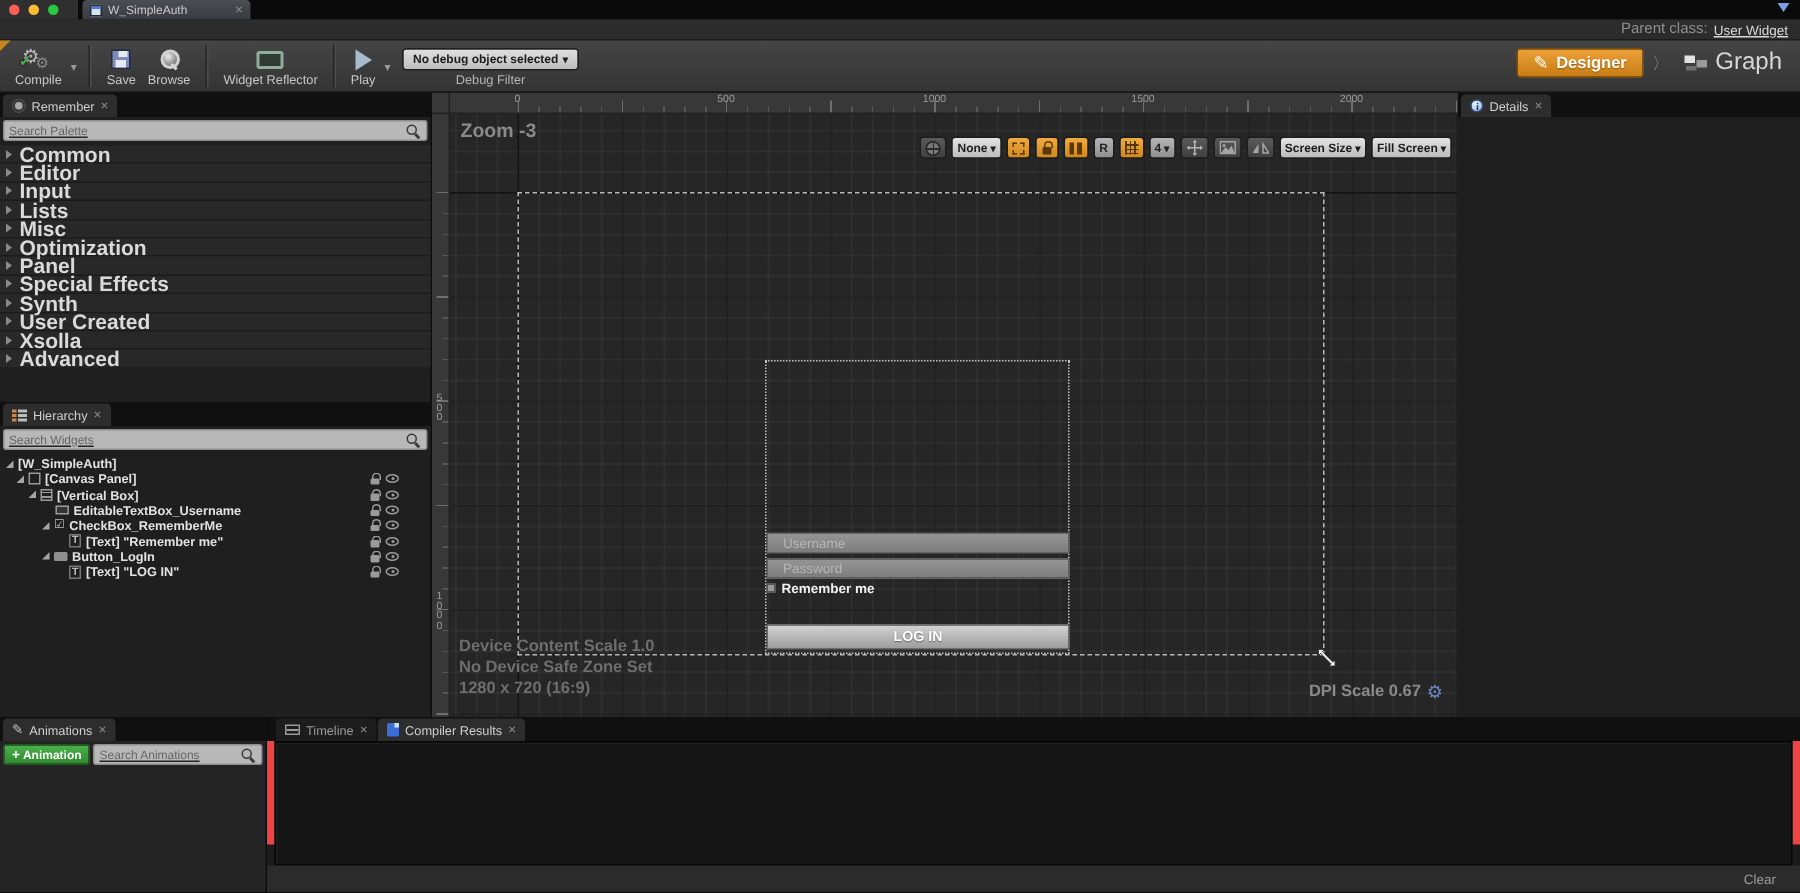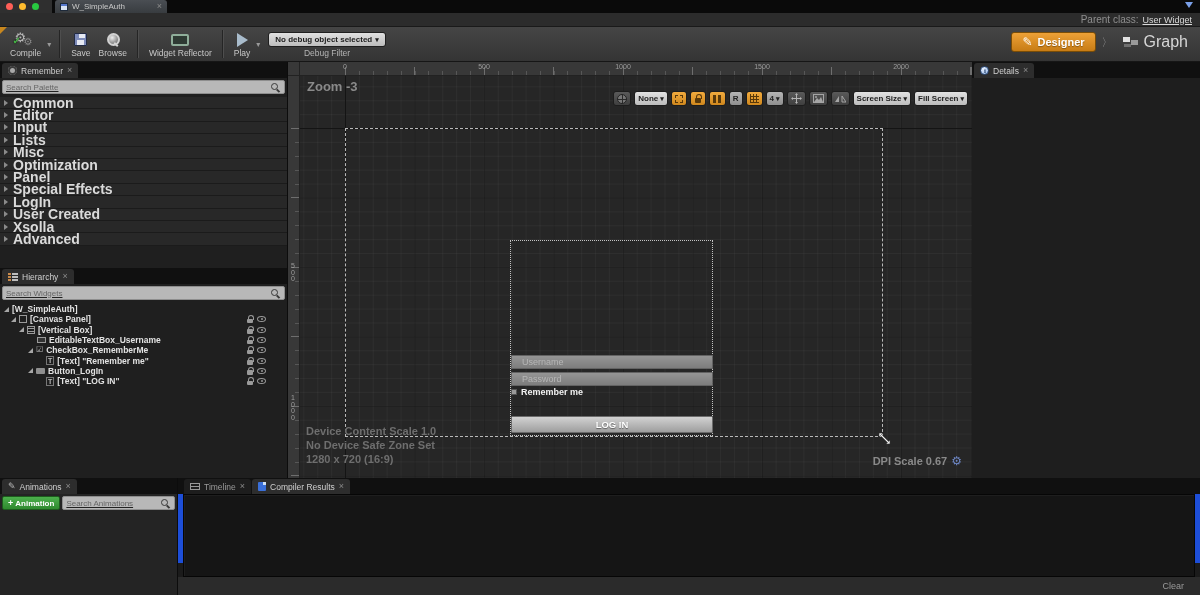--- a/index.html
+++ b/index.html
@@ -171,21 +171,21 @@
   .i-details::after { content:"i"; position:absolute; left:3px; top:0px; font-size:7px; font-weight:bold; color:#1d3b66; font-family:"Liberation Serif",serif; }
 
   
   .anim-panel { left:0; top:478px; width:178px; height:117px; background:#242424; border-right:1px solid #0c0c0c; }
   .i-anim { color:#bdbdbd; font-size:9px; line-height:9px; }
   .anim-toolrow { position:absolute; left:2px; right:2px; top:18px; height:14px; display:flex; gap:2px; }
   .add-anim-btn { display:flex; align-items:center; gap:2px; background:linear-gradient(#4cb04c,#2f8a2f); border:1px solid #1d5c1d; border-radius:2px; padding:0 5px; cursor:pointer; }
   .add-anim-btn .plus { color:#fff; font-weight:bold; font-size:9px; }
   .add-anim-btn .al { color:#fff; font-weight:bold; font-size:8px; white-space:nowrap; }
   .anim-search { flex:1; }
-  .compiler-panel { left:178px; top:478px; width:1022px; height:85px; background:#1d4ed8; }
+  .compiler-panel { left:178px; top:478px; width:1022px; height:85px; background:#ef4444; }
   .i-timeline { width:10px; height:7px; border:1px solid #999; background:linear-gradient(180deg,transparent 2px,#999 2px 3px,transparent 3px); }
   .i-compiler { position:relative; width:8px; height:9px; background:#3a6fd8; border-radius:1px; }
   .i-compiler::after { content:""; position:absolute; right:0; top:0; width:3px; height:3px; background:#cfe0f5; }
   .compiler-body { position:absolute; left:5px; right:5px; top:16px; height:83px; background:#151515; border:1px solid #060606; box-shadow:inset 1px 1px 0 rgba(255,255,255,.04); }
   .compiler-footer { position:absolute; left:0; right:0; top:99px; height:18px; background:#2b2b2b; display:flex; align-items:center; justify-content:flex-end; padding-right:16px; }
   .clear-btn { color:#9a9a9a; font-size:9px; cursor:pointer; }
 
   
   .i-paw { width:9px; height:9px; border-radius:50%; background:#a9a9a9; box-shadow:inset 0 0 0 2px #3a3a3a; }
   .i-hier { position:relative; width:10px; height:9px; }
@@ -323,21 +323,21 @@
       <div class="pal-row">
           <span class="exp-closed"></span>
           <span class="plabel">Panel</span>
         </div>
       <div class="pal-row">
           <span class="exp-closed"></span>
           <span class="plabel">Special Effects</span>
         </div>
       <div class="pal-row">
           <span class="exp-closed"></span>
-          <span class="plabel">LogIn</span>
+          <span class="plabel">Synth</span>
         </div>
       <div class="pal-row">
           <span class="exp-closed"></span>
           <span class="plabel">User Created</span>
         </div>
       <div class="pal-row">
           <span class="exp-closed"></span>
           <span class="plabel">Xsolla</span>
         </div>
       <div class="pal-row">

